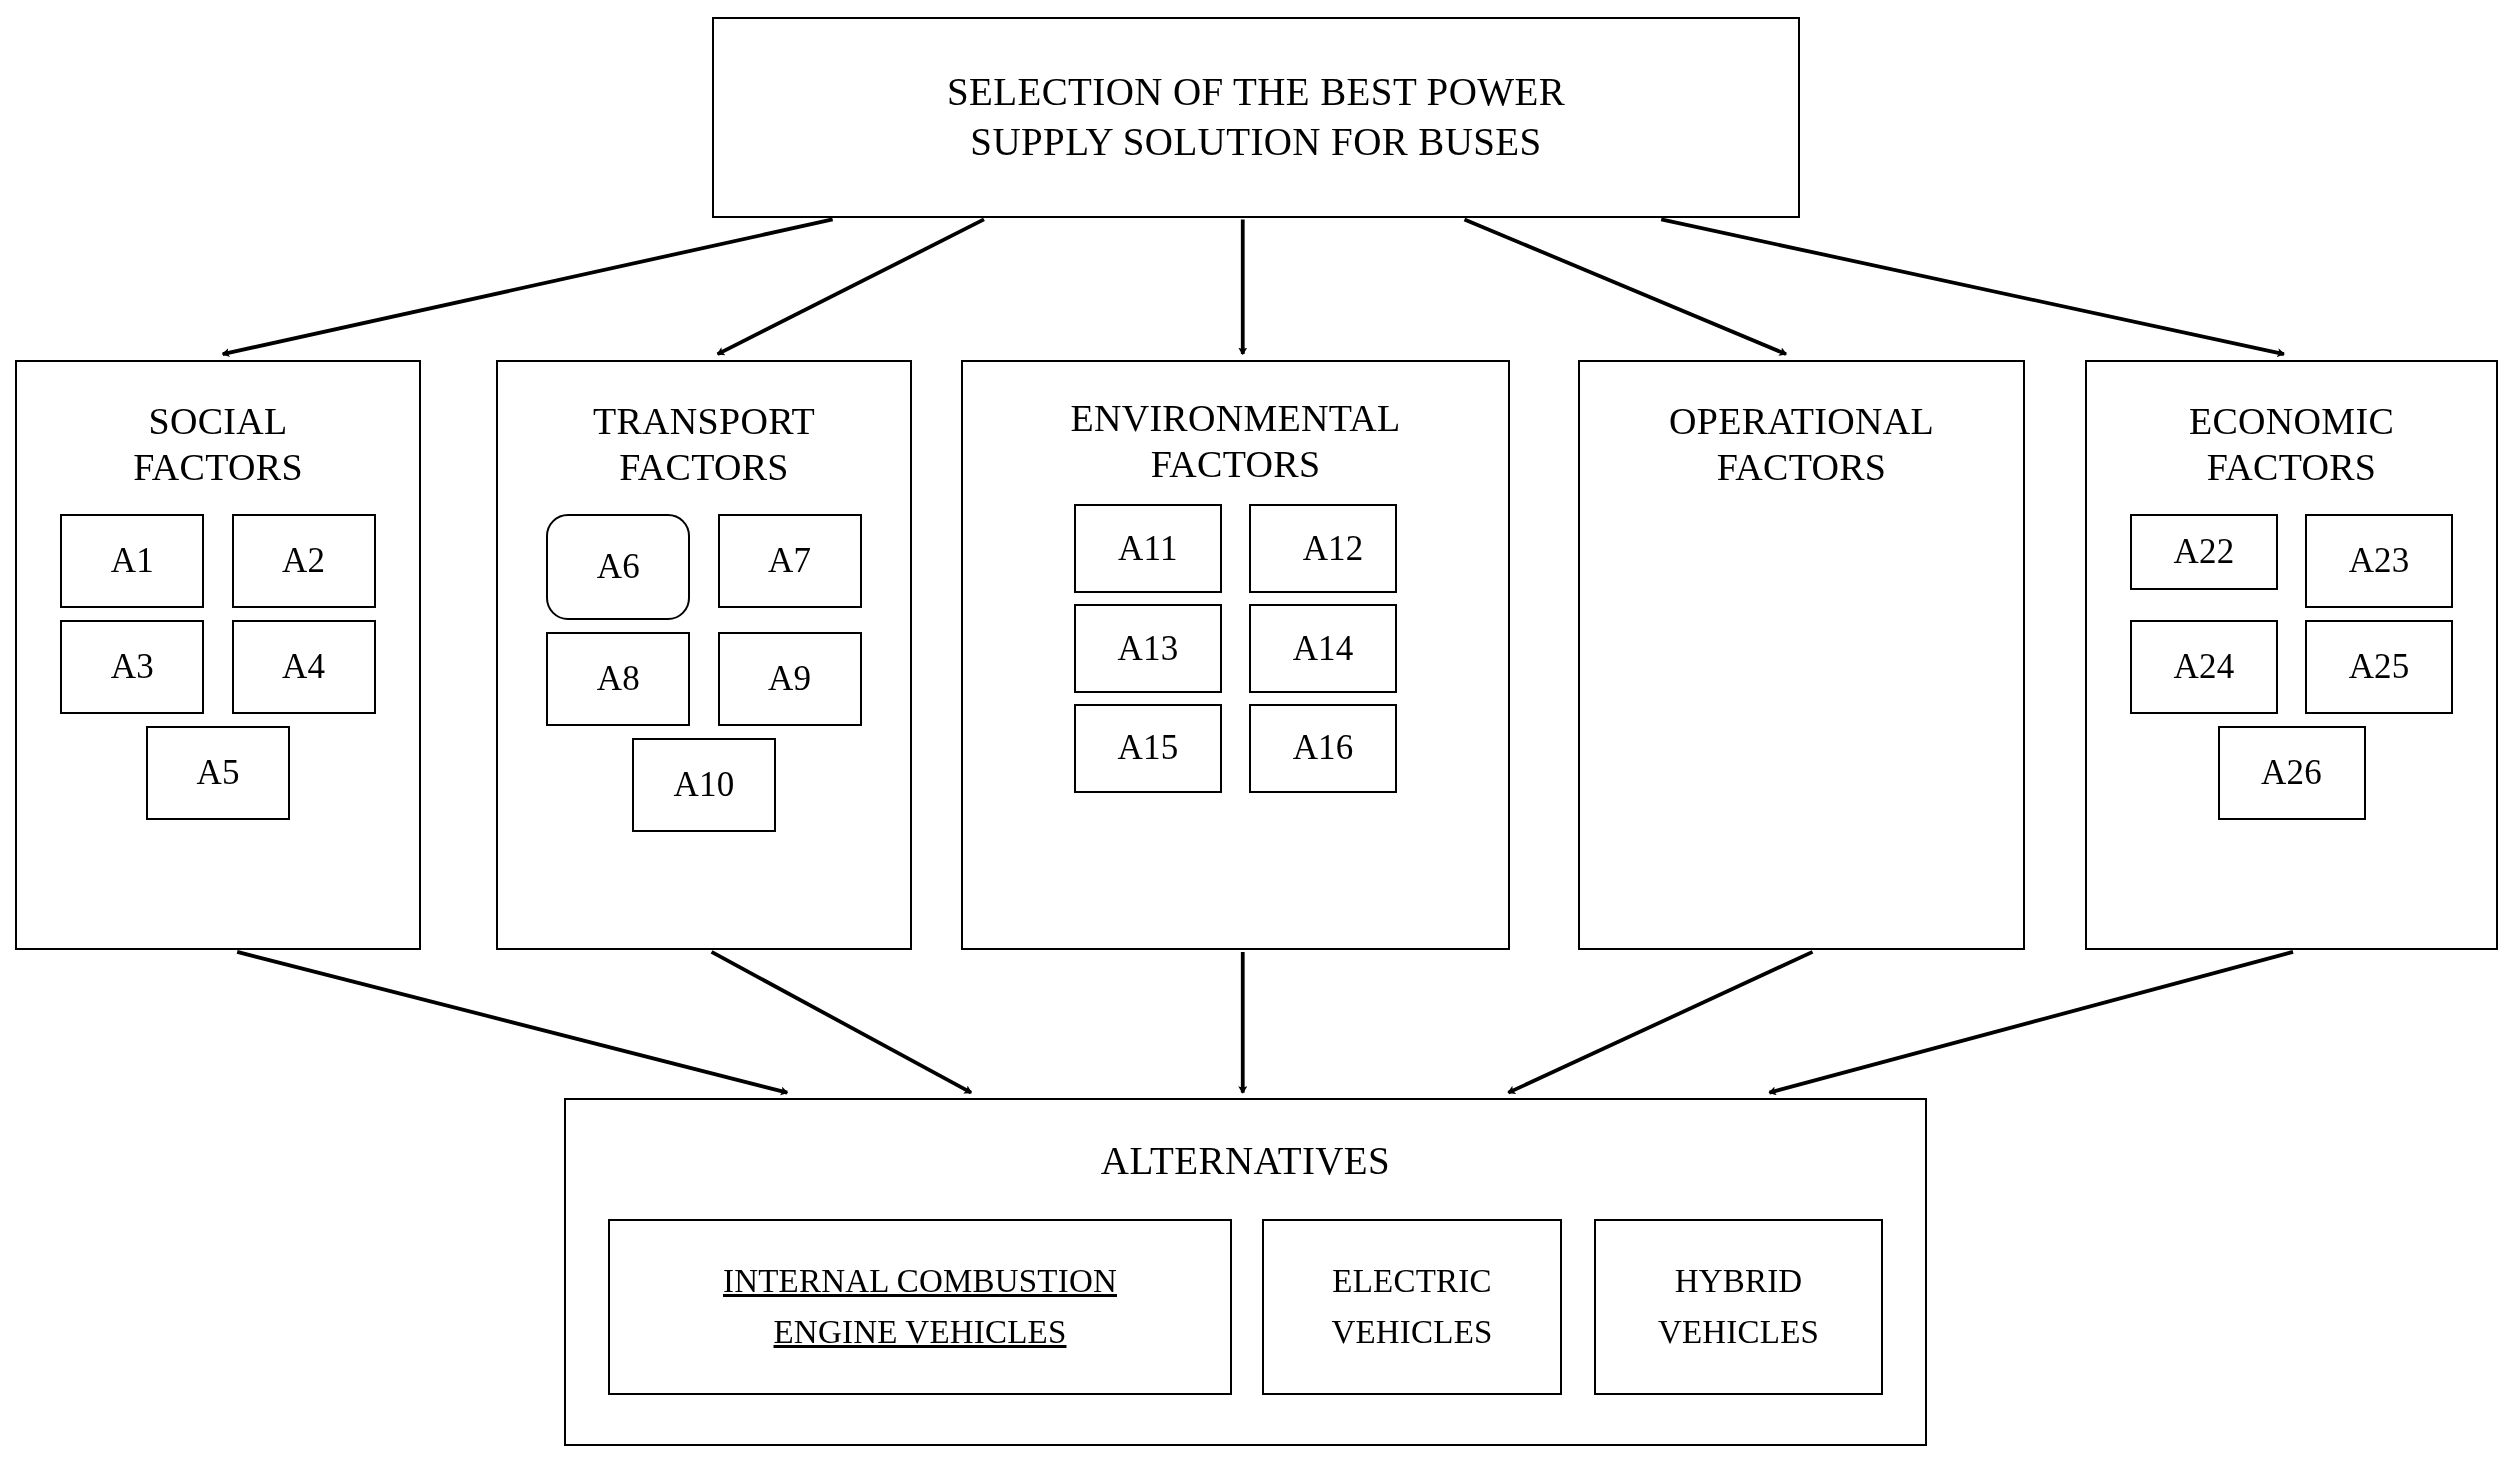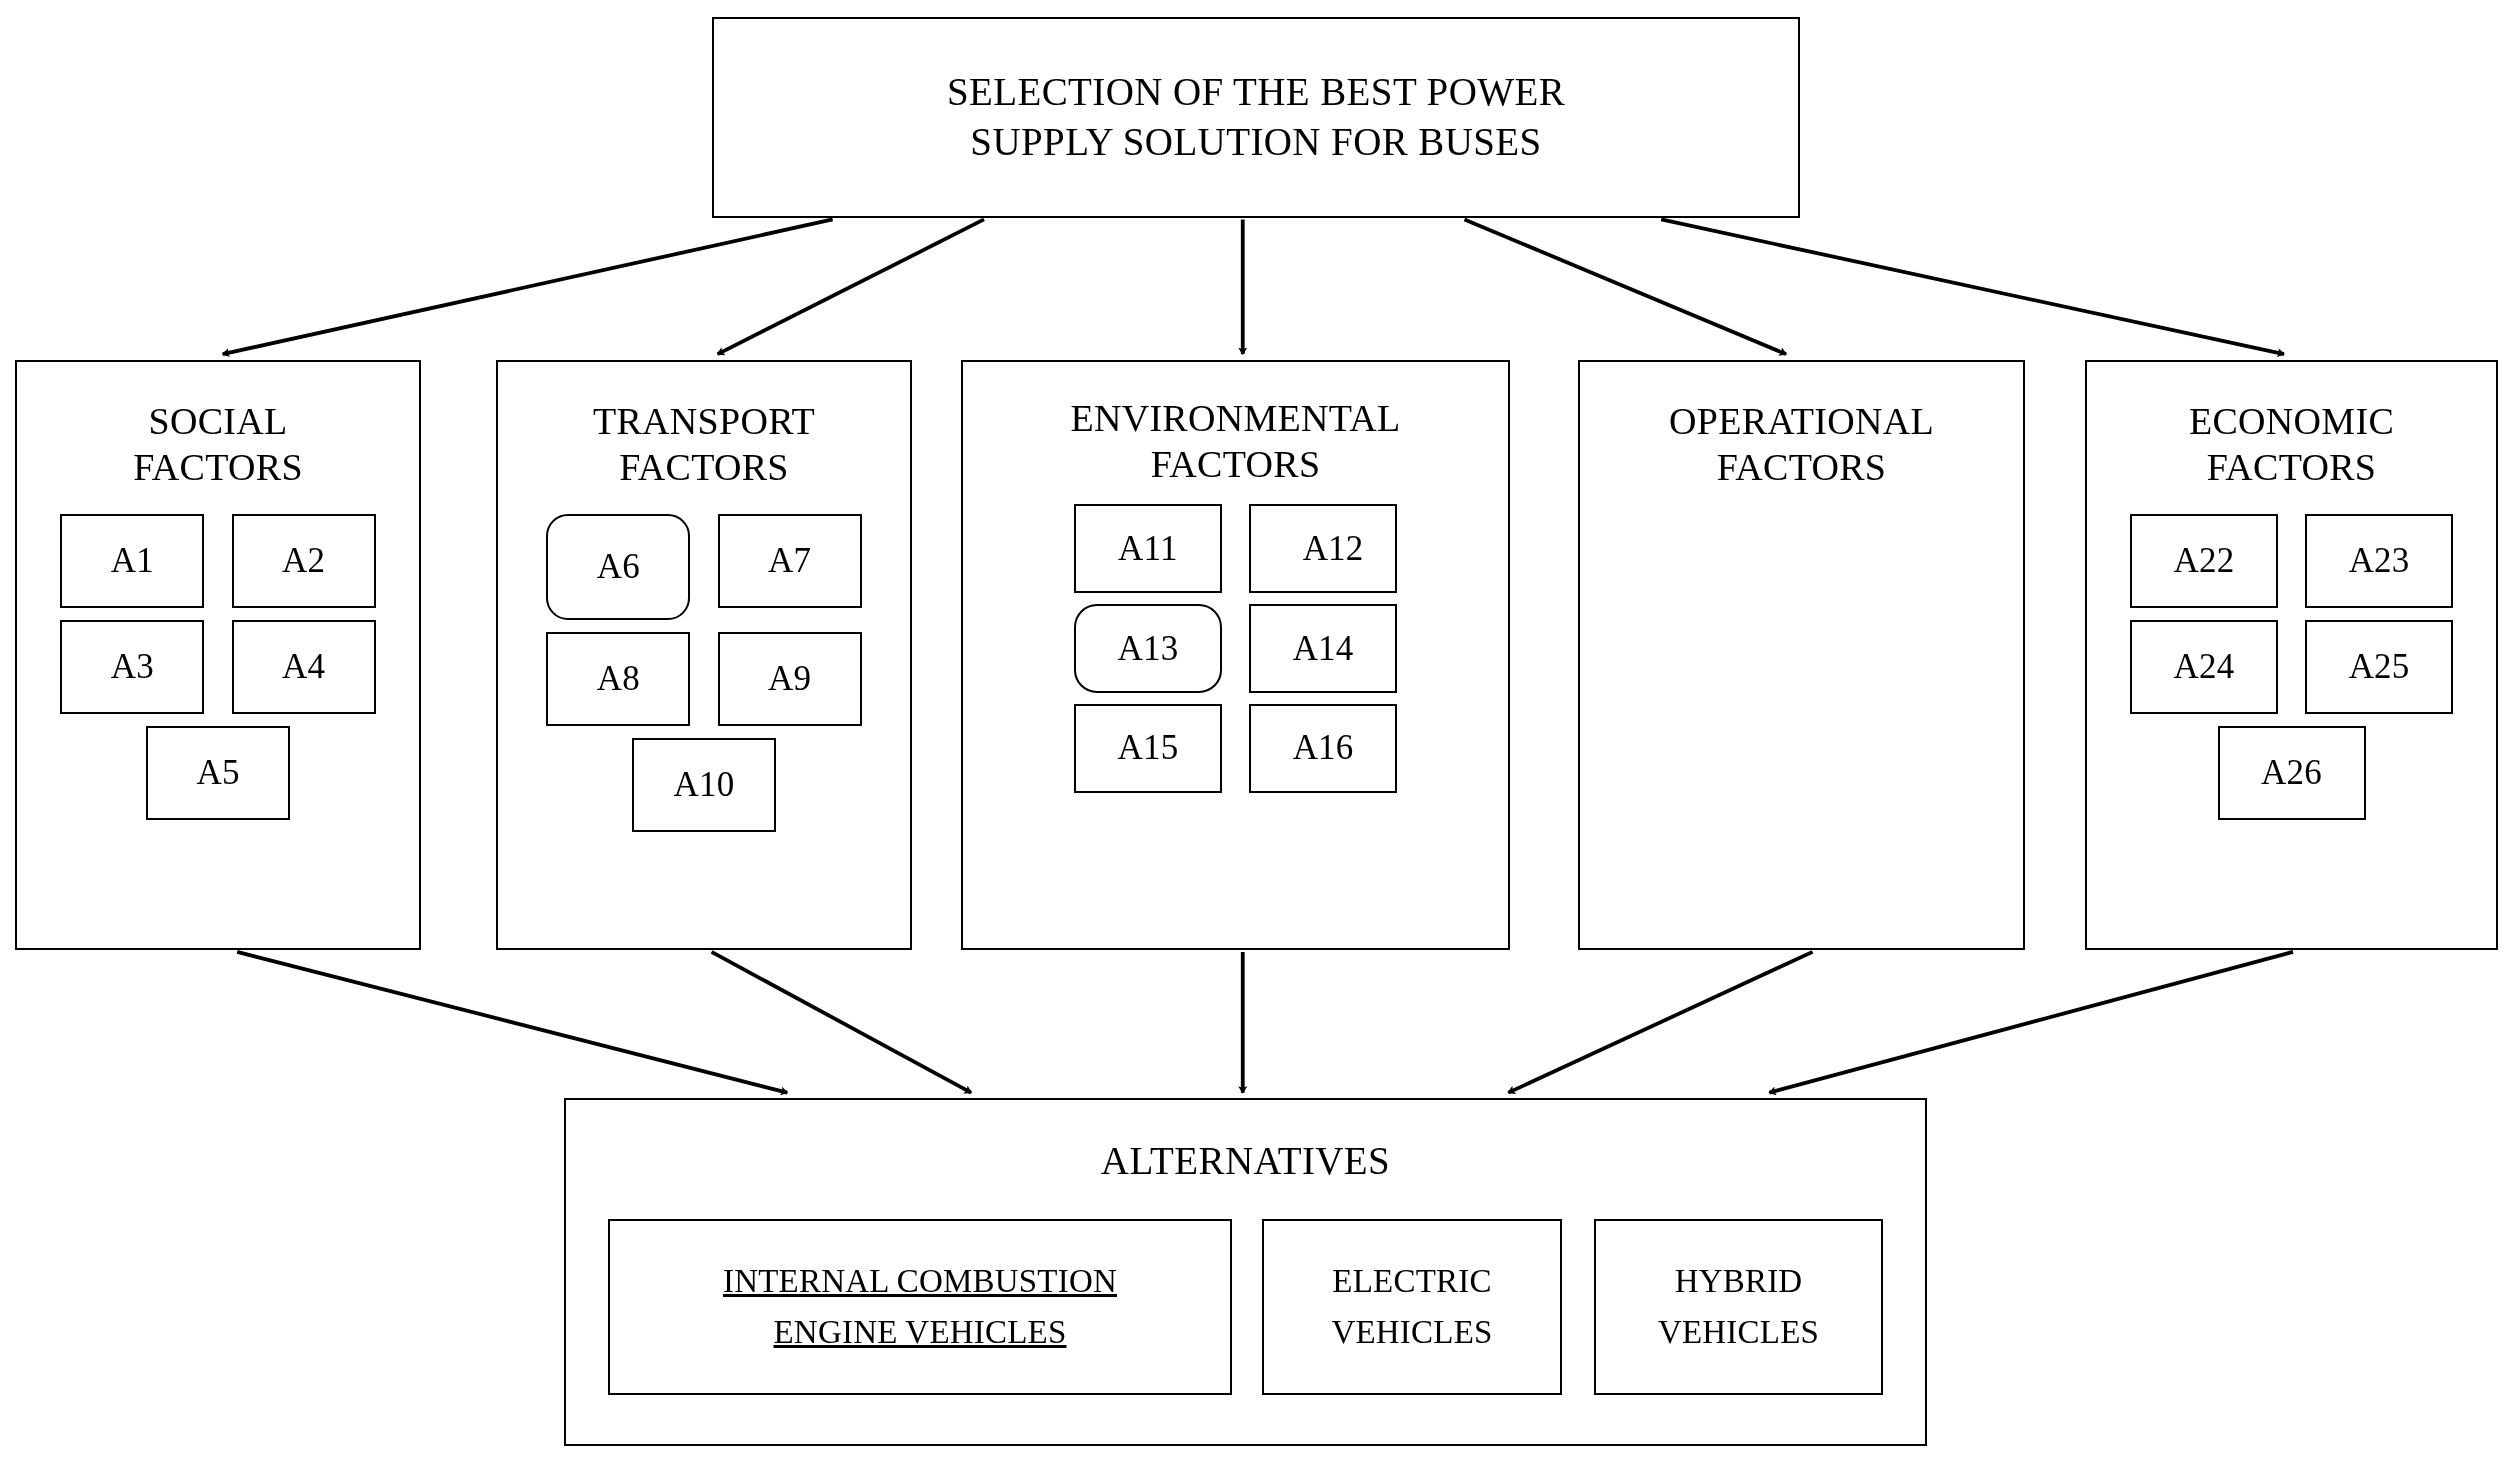--- a/index.html
+++ b/index.html
@@ -167,41 +167,41 @@
 
   <div class="node" style="left:961px; top:360px; width:549px; height:590px; padding-top:33px;">
     <div class="criteria-title">ENVIRONMENTAL
 FACTORS</div>
     <div class="sub-grid" style="margin-top:16.7px;">
       <div class="sub-row">
         <div class="sub-box" style="width:148px; height:89px; margin:0 13.6px 10.6px 0;">A11</div>
         <div class="sub-box" style="width:148px; height:89px; margin:0 0 10.6px 13.6px;padding-left:20px;">A12</div>
       </div>
       <div class="sub-row">
-        <div class="sub-box" style="width:148px; height:89px; margin:0 13.6px 10.6px 0;border-radius:23px;">A13</div>
+        <div class="sub-box" style="width:148px; height:89px; margin:0 13.6px 10.6px 0;">A13</div>
         <div class="sub-box" style="width:148px; height:89px; margin:0 0 10.6px 13.6px;">A14</div>
       </div>
       <div class="sub-row">
         <div class="sub-box" style="width:148px; height:89px; margin:0 13.6px 0 0;">A15</div>
         <div class="sub-box" style="width:148px; height:89px; margin:0 0 0 13.6px;">A16</div>
       </div>
     </div>
   </div>
 
   <div class="node" style="left:1578px; top:360px; width:447px; height:590px; padding-top:36px;">
     <div class="criteria-title">OPERATIONAL
 FACTORS</div>
   </div>
 
   <div class="node" style="left:2085px; top:360px; width:413px; height:590px; padding-top:36px;">
     <div class="criteria-title">ECONOMIC
 FACTORS</div>
     <div class="sub-grid" style="margin-top:23px;">
       <div class="sub-row">
-        <div class="sub-box" style="width:148px; height:94px; margin:0 13.6px 12px 0;">A22</div>
+        <div class="sub-box" style="width:148px; height:76px; margin:0 13.6px 12px 0;">A22</div>
         <div class="sub-box" style="width:148px; height:94px; margin:0 0 12px 13.6px;">A23</div>
       </div>
       <div class="sub-row">
         <div class="sub-box" style="width:148px; height:94px; margin:0 13.6px 12px 0;">A24</div>
         <div class="sub-box" style="width:148px; height:94px; margin:0 0 12px 13.6px;">A25</div>
       </div>
       <div class="sub-row">
         <div class="sub-box" style="width:148px; height:94px;">A26</div>
       </div>
     </div>

